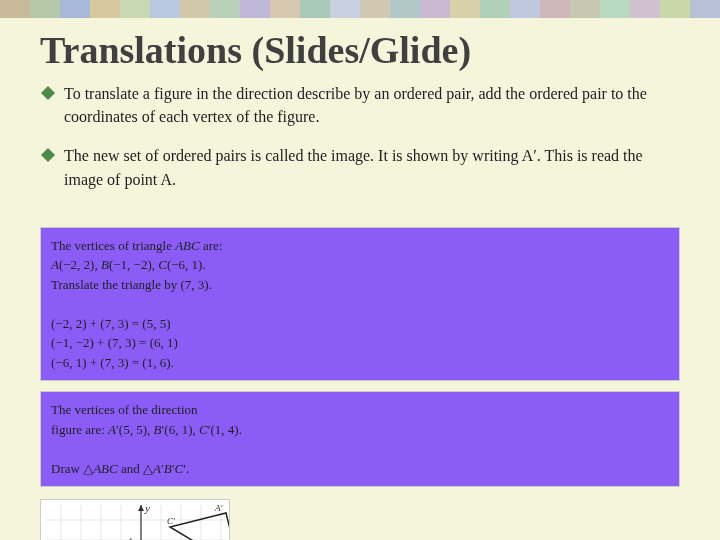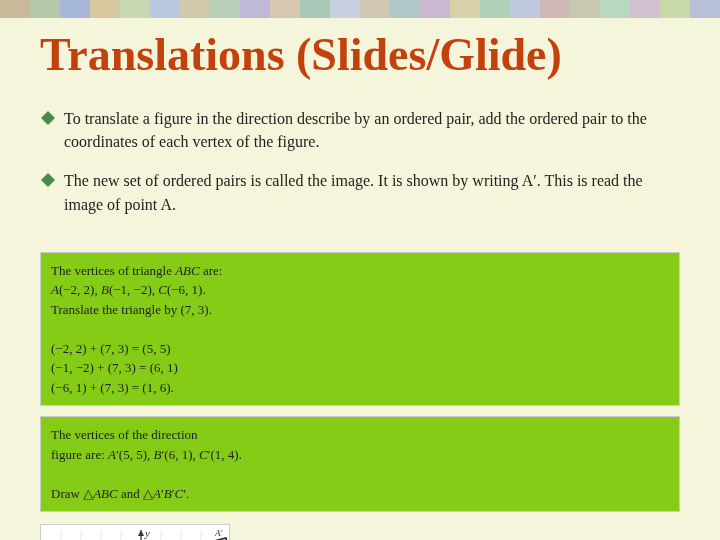--- a/index.html
+++ b/index.html
@@ -25,24 +25,24 @@
 
     .content-area {
       display: flex;
       flex-direction: column;
       padding: 10px 40px 10px 40px;
       background: #f5f5dc;
       min-height: 510px;
     }
 
     .page-title {
-      font-size: 46px;
+      font-size: 38px;
       font-weight: bold;
-      color: #c2410c;
-      margin-bottom: 26px;
+      color: #404040;
+      margin-bottom: 10px;
       font-family: 'Times New Roman', Times, serif;
     }
 
     .main-layout {
       display: flex;
       flex-direction: column;
       gap: 20px;
       flex: 1;
     }
 
@@ -84,21 +84,21 @@
     }
 
     .right-column {
       flex: 1;
       display: flex;
       flex-direction: column;
       gap: 10px;
     }
 
     .info-box {
-      background: #84cc16;
+      background: #8b5cf6;
       border: 1px solid #ccc;
       padding: 8px 10px;
       font-size: 13px;
       line-height: 1.5;
       color: #222;
       font-family: 'Times New Roman', Times, serif;
     }
 
     .info-box .math {
       font-style: italic;

